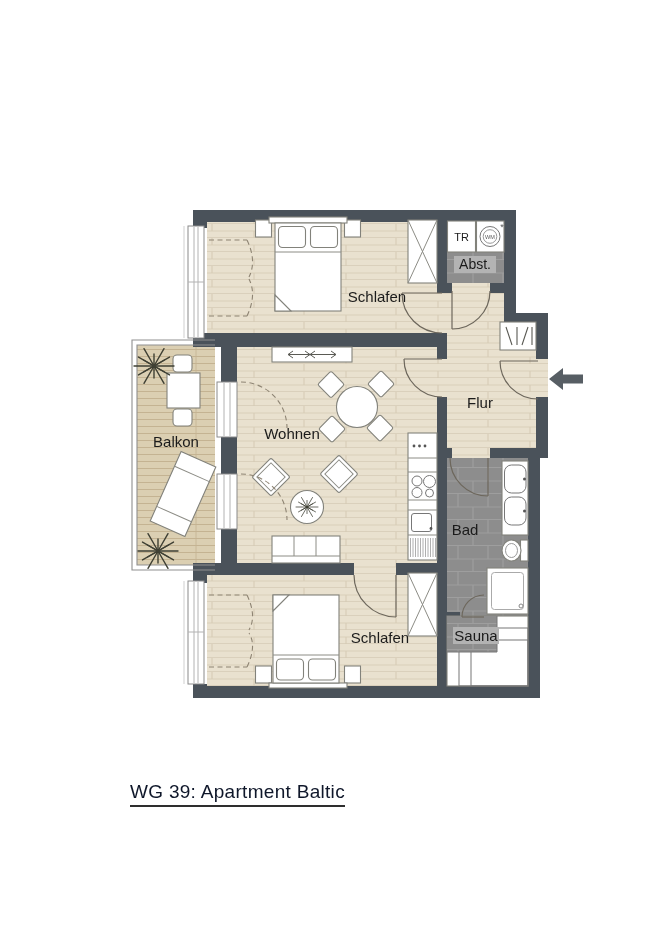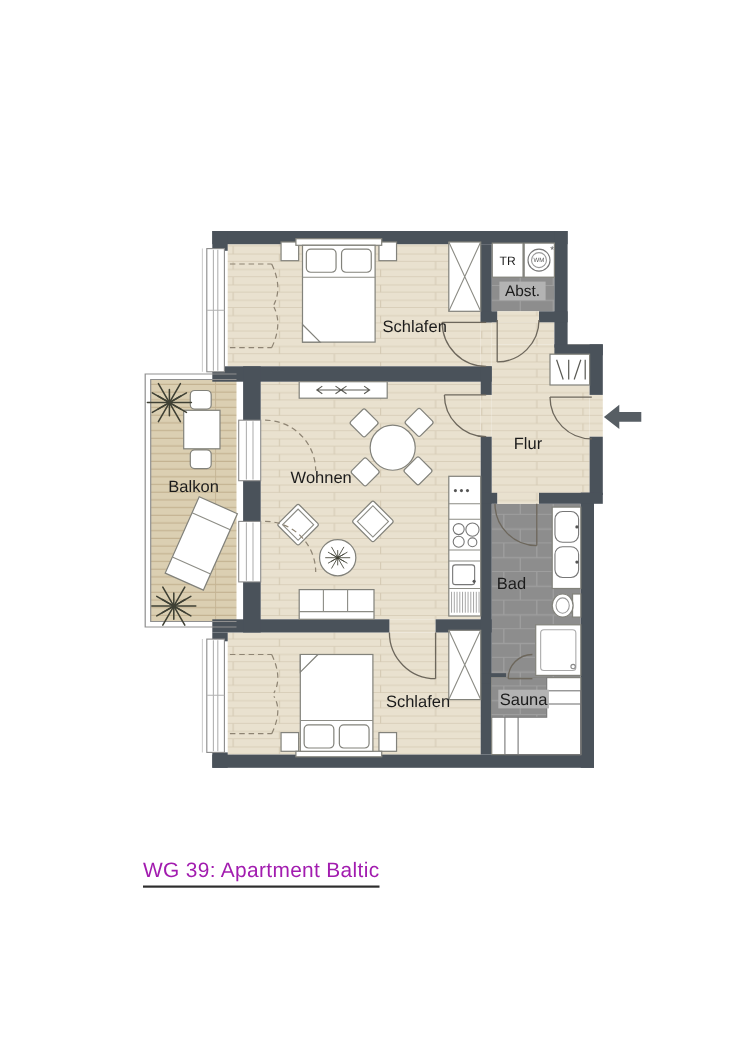--- a/index.html
+++ b/index.html
@@ -20,21 +20,21 @@
   .rail{fill:none;stroke:#8f8f8f;stroke-width:1.1;}
   .lbl{font-size:15px;fill:#1b1b1b;}
   .lbl-sm{font-size:14px;fill:#1b1b1b;}
   .lbl-tr{font-size:11px;fill:#1b1b1b;}
   .lbl-wm{font-size:5.5px;fill:#555555;}
   .lbl-note{font-size:9px;fill:#555555;}
   .chip{fill:var(--chip,#b3b3b3);}
   .plantln{stroke:#3f4034;stroke-width:1.4;stroke-linecap:round;}
   .title{
     position:absolute;left:130px;top:781px;
-    font-size:19px;color:#a21caf;letter-spacing:0.3px;
+    font-size:19px;color:#0f172a;letter-spacing:0.3px;
   }
   .title span{display:inline-block;border-bottom:2px solid #2e2e2e;padding-bottom:2px;}
 </style>
 </head>
 <body>
 
 <div class="page">
   <svg class="plan-svg" width="670" height="950" viewBox="0 0 670 950">
     <defs>
       <pattern id="wood" width="92" height="14" patternUnits="userSpaceOnUse">

